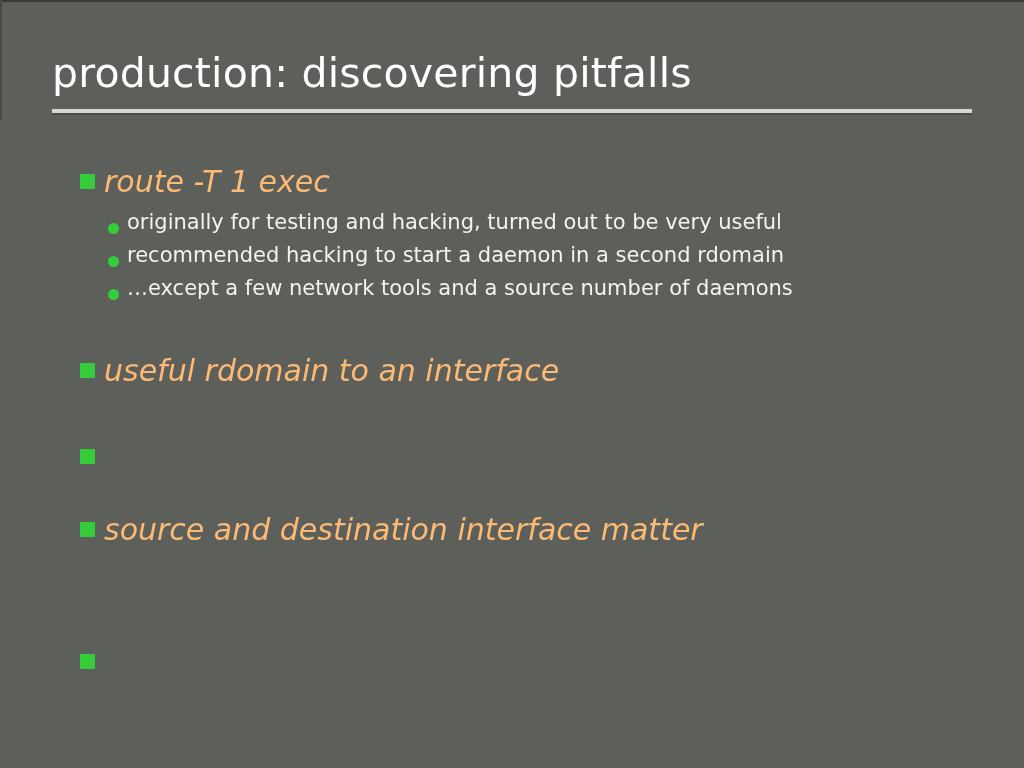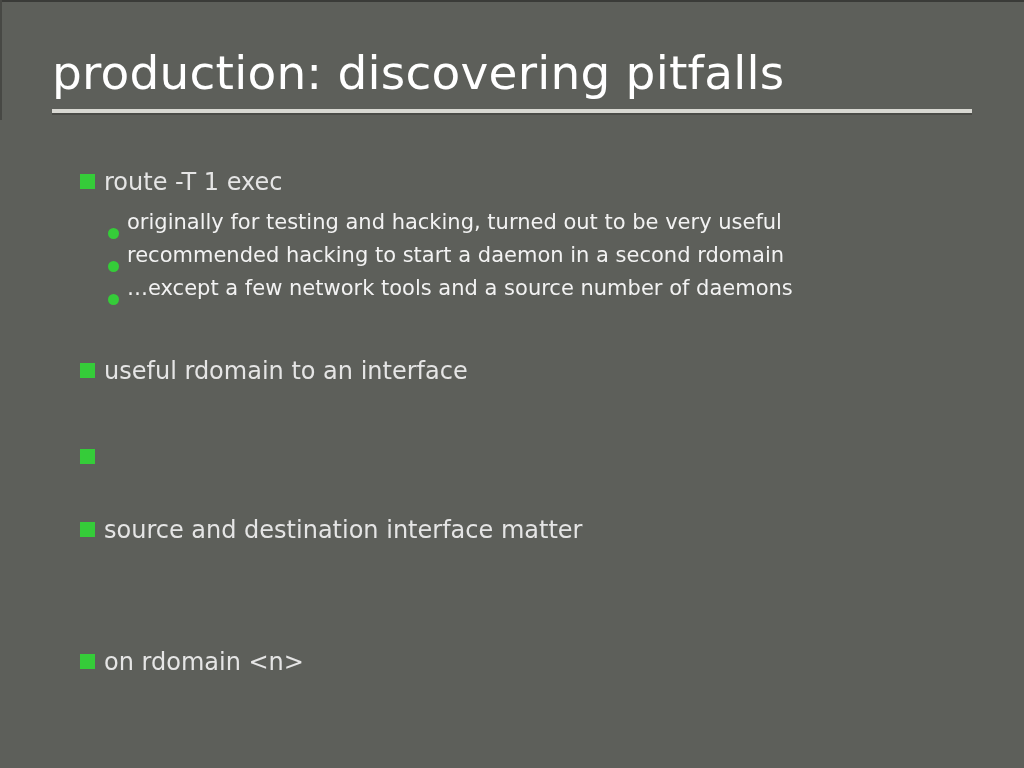--- a/index.html
+++ b/index.html
@@ -40,21 +40,21 @@
   
   #title-block {
     position: absolute;
     left: 52px;
     top: 46px;
     width: 920px;
   }
   #slide-title {
     color: #ffffff;
     font-family: "DejaVu Sans", sans-serif;
-    font-size: 47px;
+    font-size: 41px;
     font-weight: 400;
     letter-spacing: 0.2px;
     line-height: 54px;
     white-space: nowrap;
   }
   #title-rule {
     position: absolute;
     left: 52px;
     top: 109px;
     width: 920px;
@@ -82,31 +82,32 @@
   }
   .lvl1 .marker {
     flex: 0 0 auto;
     width: 15px;
     height: 15px;
     background: #35cc39;
     margin-top: 12px;
     margin-right: 9px;
   }
   .lvl1 .text {
-    color: #e5e5e5;
+    color: #fdba74;
     font-family: "DejaVu Sans", sans-serif;
-    font-size: 24px;
+    font-size: 30px;
     line-height: 40px;
     white-space: nowrap;
+    font-style: italic;
   }
 
   .lvl2 {
     position: relative;
     display: flex;
-    align-items: flex-end;
+    align-items: center;
     margin: 0;
     padding-left: 28px;
   }
   .lvl2 .marker {
     flex: 0 0 auto;
     width: 11px;
     height: 11px;
     border-radius: 50%;
     background: #35cc39;
     margin-top: 11px;
@@ -178,17 +179,16 @@
       <span class="text">source and destination interface matter</span>
     </div>
 
     <div class="spacer-lg"></div>
 
 
     <div class="spacer-lg"></div>
 
     <div class="lvl1">
       <span class="marker"></span>
-      <span class="text">on rdomain &lt;n&gt;</span>
     </div>
 
   </div>
 </div>
 
 </body></html>

